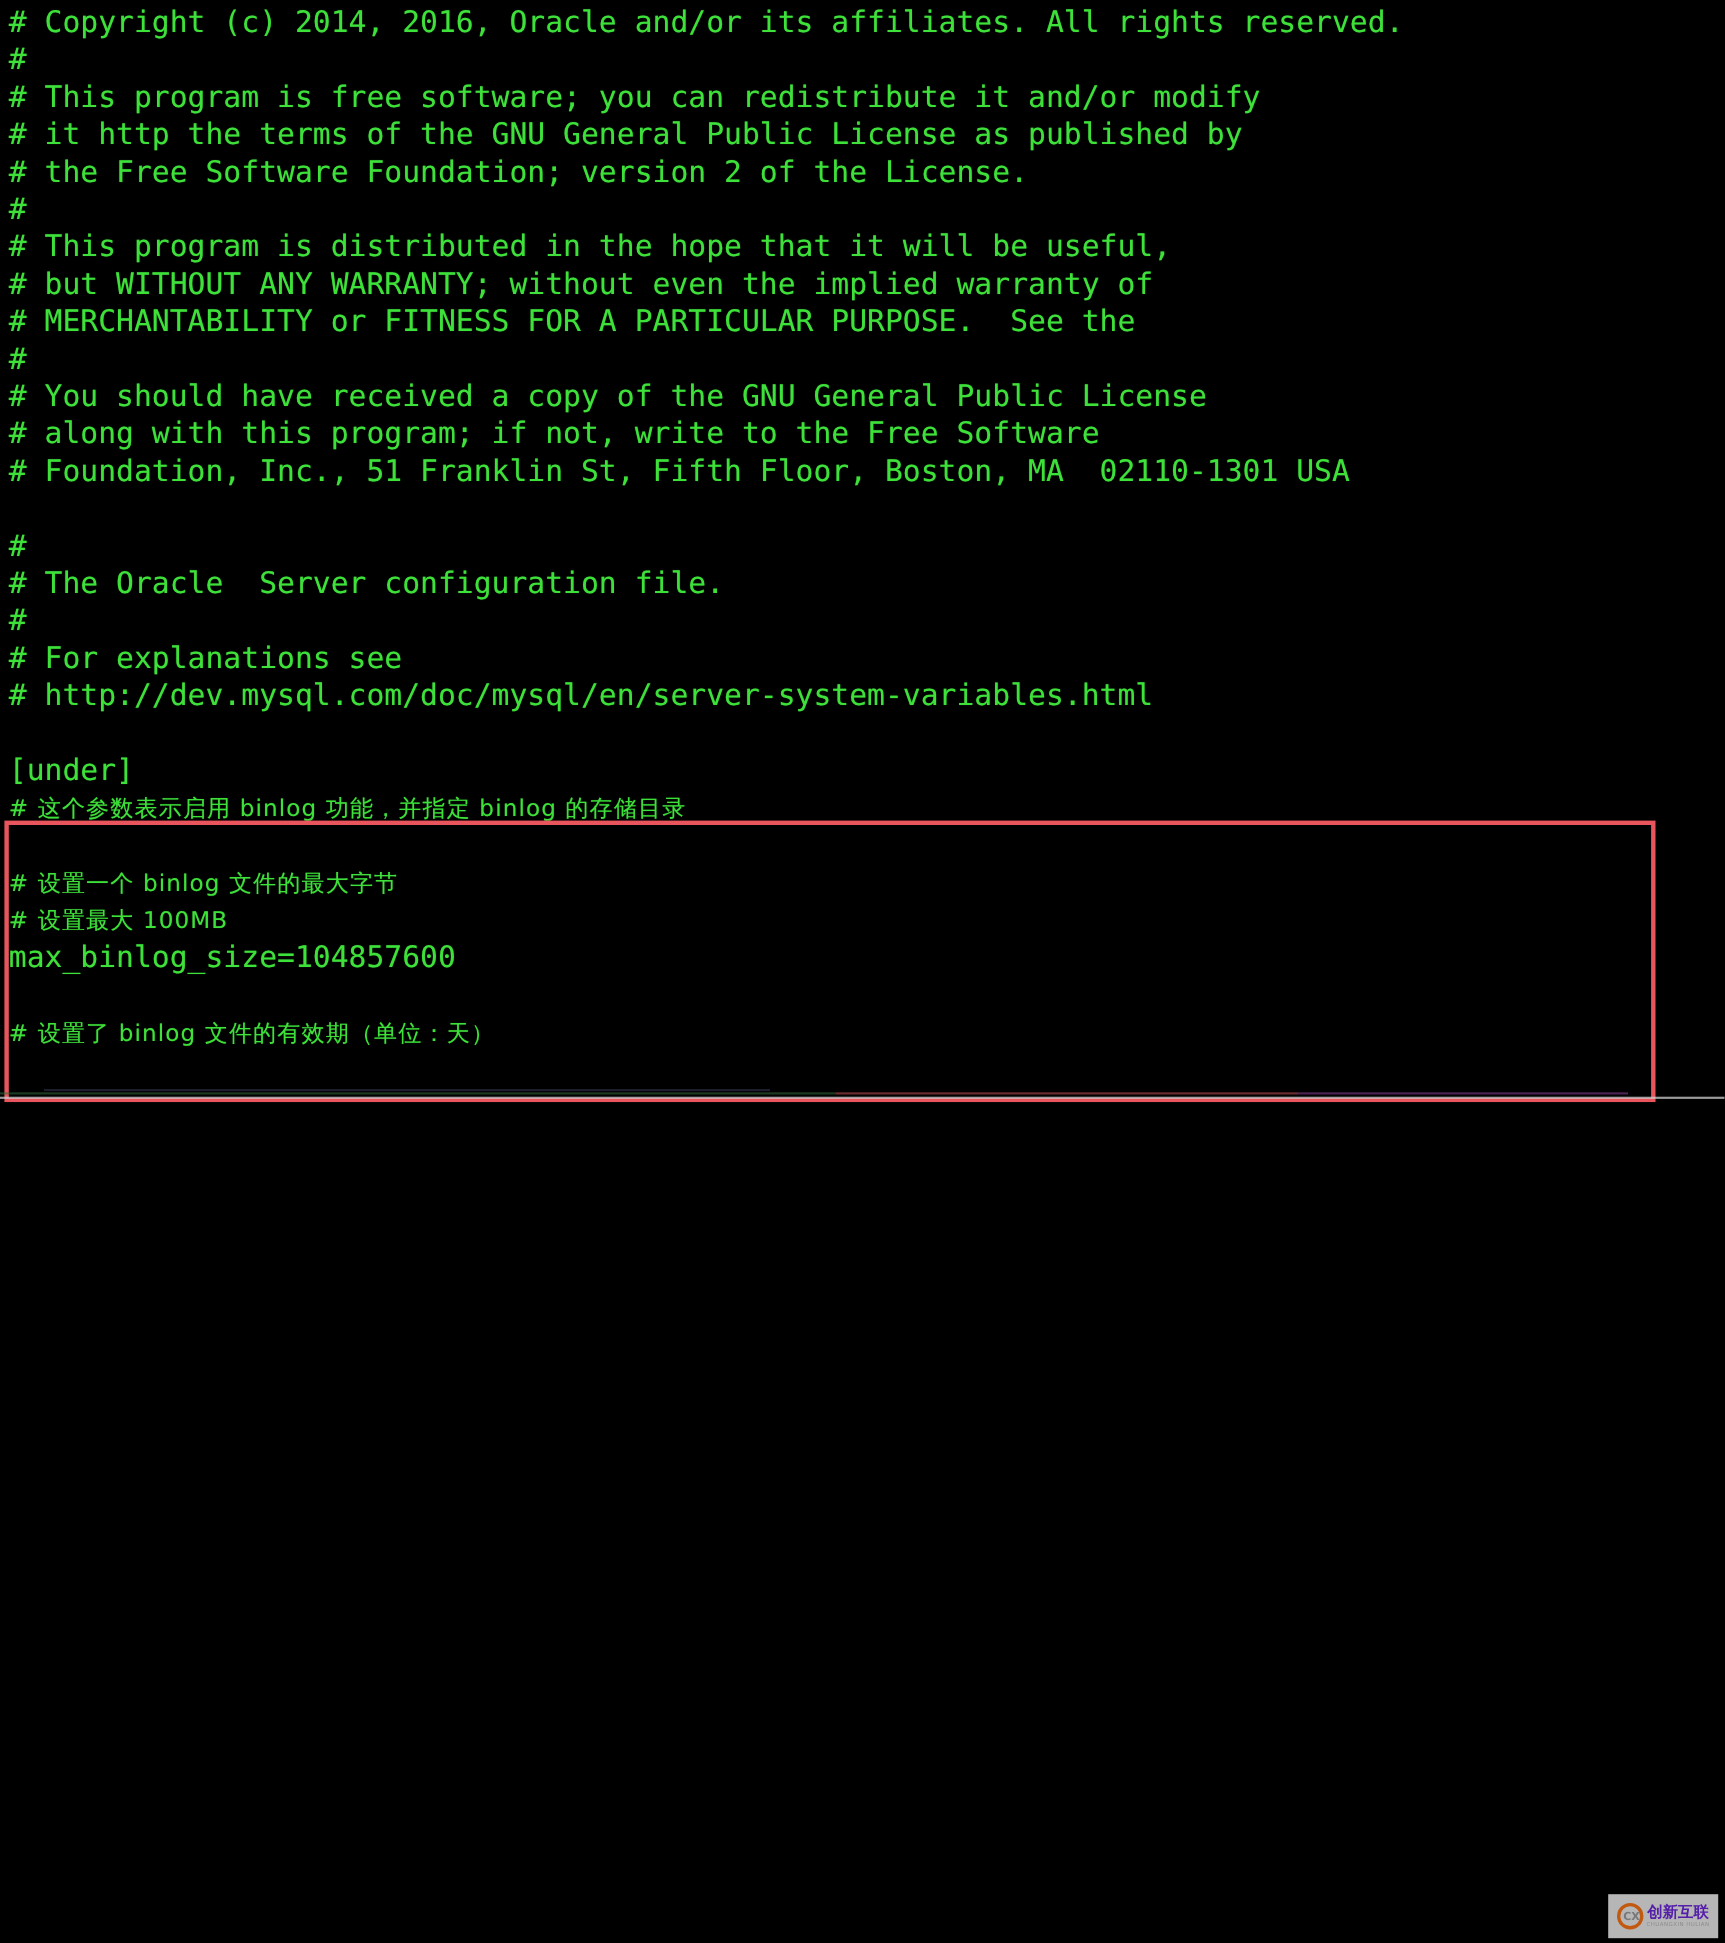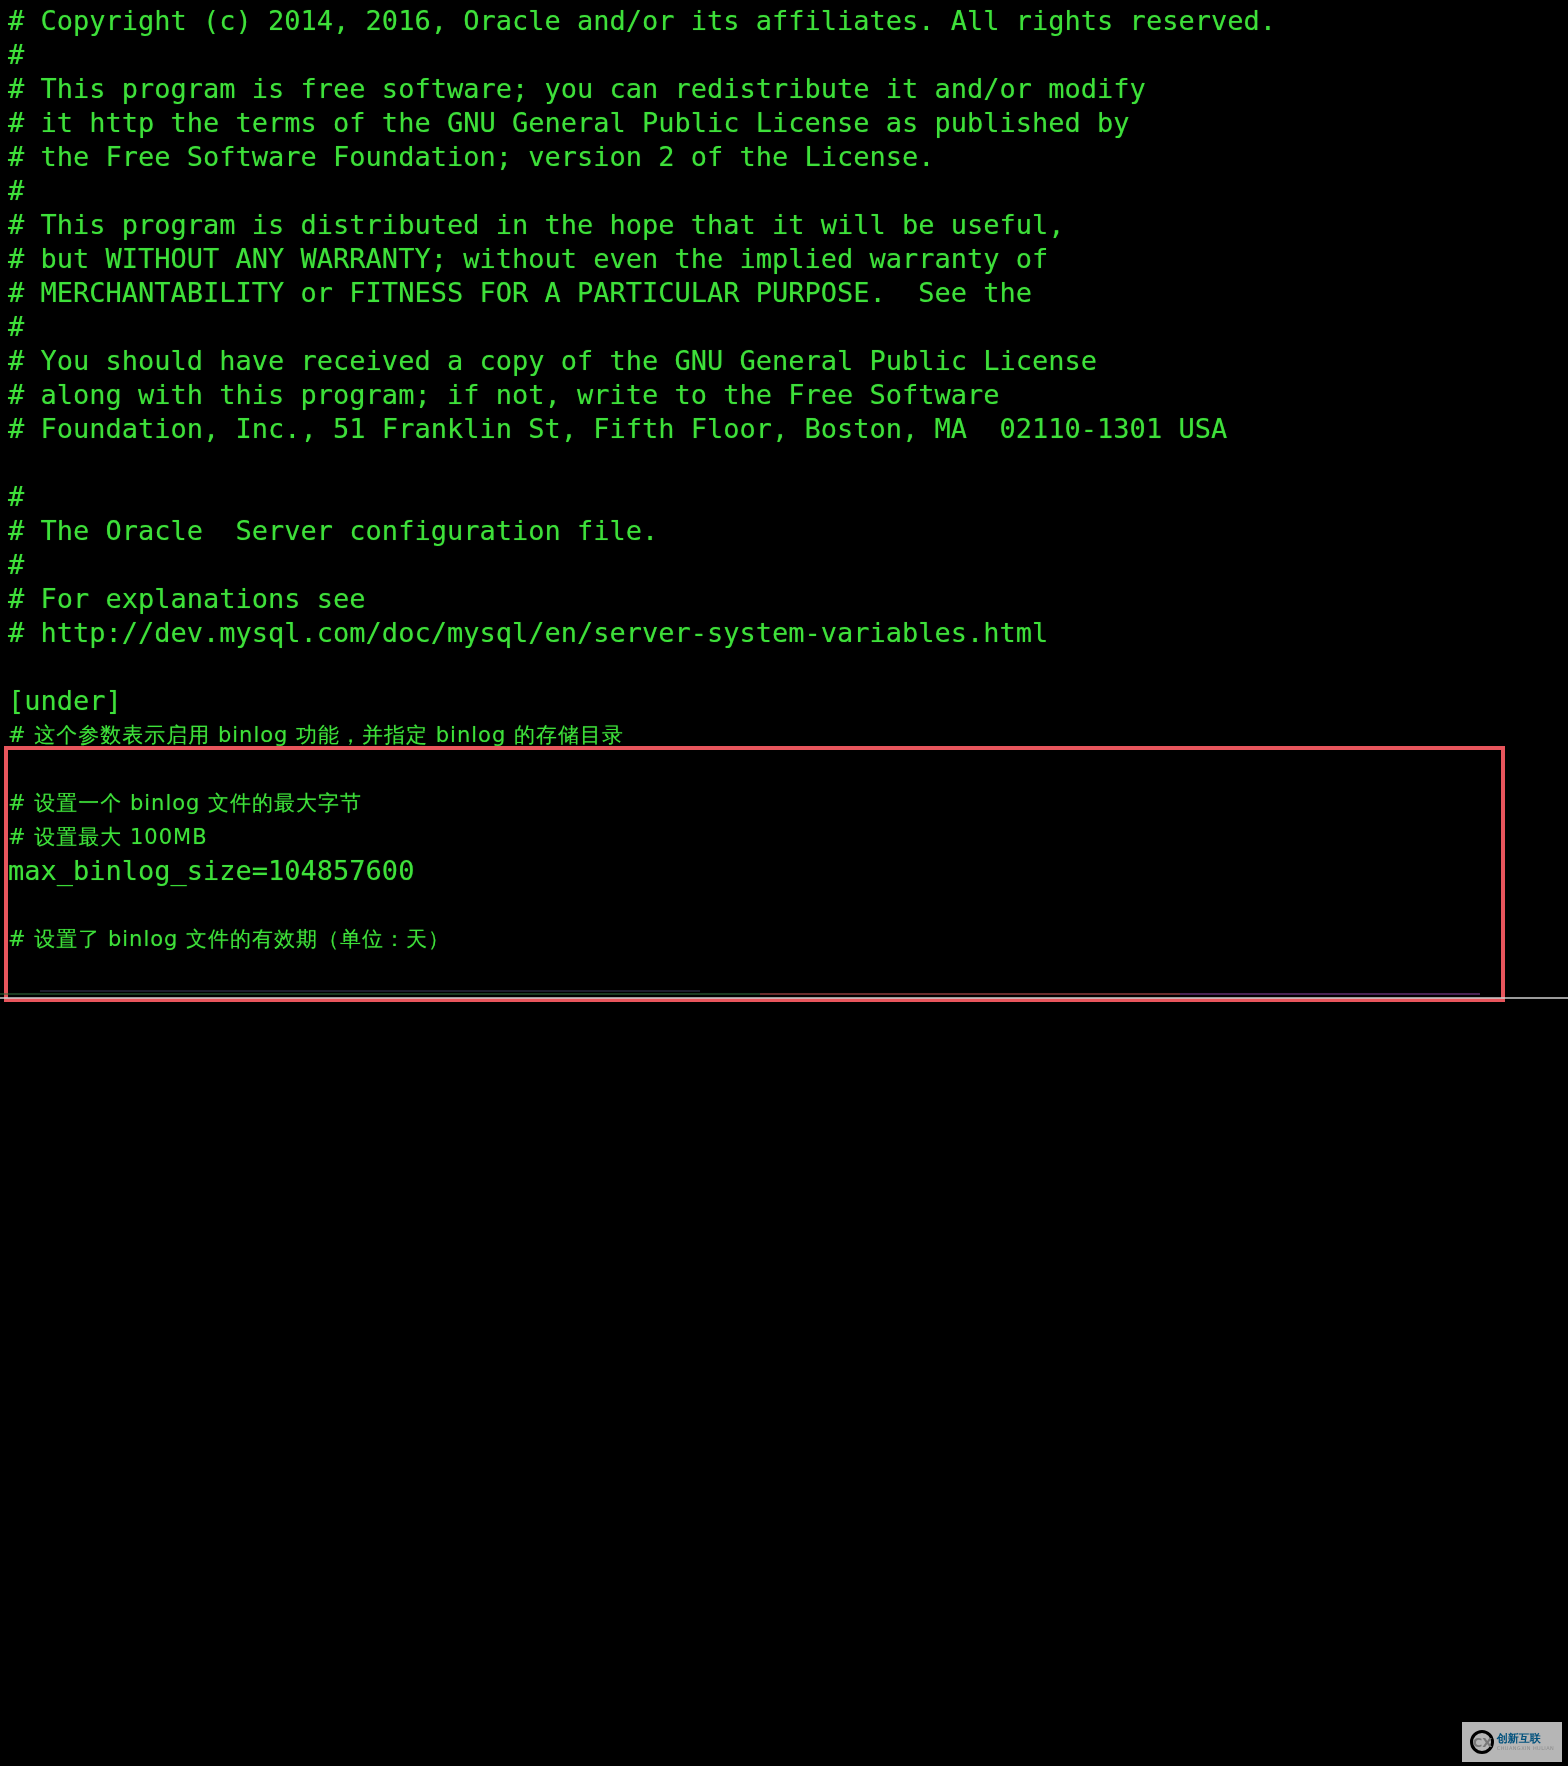--- a/index.html
+++ b/index.html
@@ -97,40 +97,41 @@
     background: #eaeaea;
     opacity: .78;
     display: flex;
     align-items: center;
     justify-content: center;
     gap: 3px;
   }
   #watermark .wm-mark {
     width: 24px; height: 24px;
     border-radius: 50%;
-    border: 3px solid #000000;
+    border: 3px solid #f97316;
     color: #9a9a9a;
     font-family: "DejaVu Sans", sans-serif;
-    font-size: 13px;
+    font-size: 10px;
     font-weight: bold;
     line-height: 19px;
     text-align: right;
     box-sizing: border-box;
   }
   #watermark .wm-text {
     display: flex;
     flex-direction: column;
     line-height: 1;
   }
   #watermark .wm-cn {
-    color: #0369a1;
+    color: #6d28d9;
     font-family: "DejaVu Sans", "Liberation Sans", sans-serif;
-    font-size: 11px;
+    font-size: 14px;
     font-weight: bold;
     letter-spacing: 0px;
+    text-align: center;
   }
   #watermark .wm-en {
     color: #b4b4b4;
     font-family: "DejaVu Sans", "Liberation Sans", sans-serif;
     font-size: 5px;
     letter-spacing: .4px;
     margin-top: 2px;
   }
 </style>
 </head>

